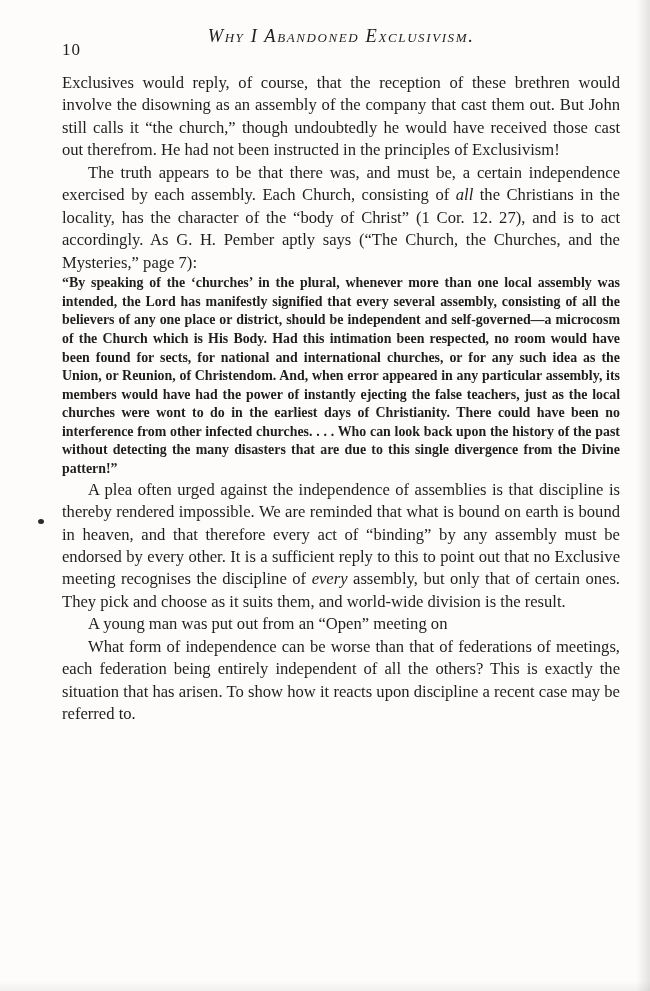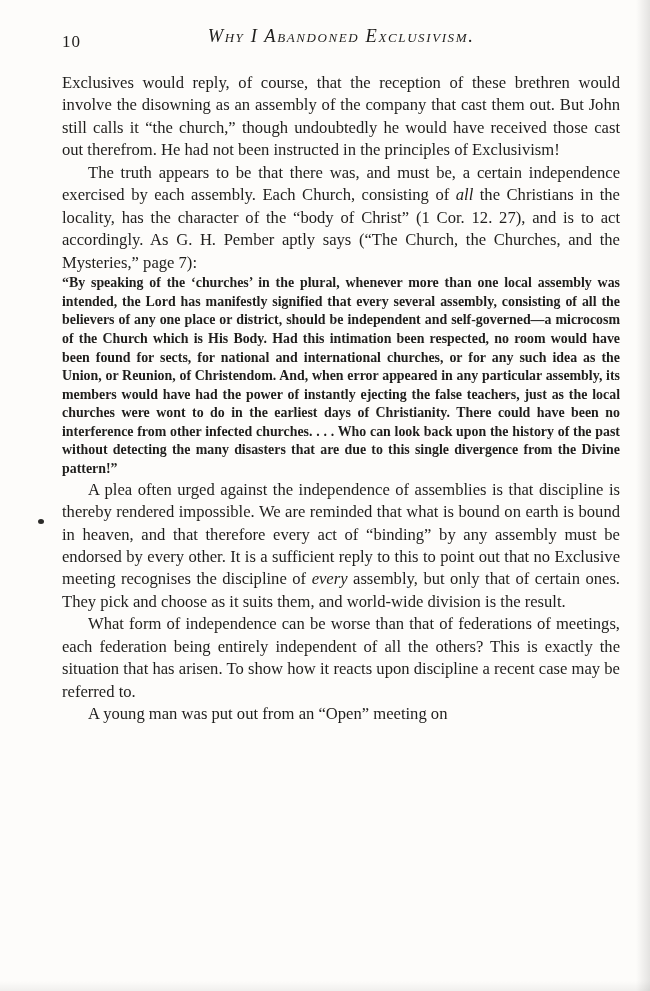--- a/index.html
+++ b/index.html
@@ -36,21 +36,21 @@
   }
 
   .running-header {
     position: relative;
     margin: 26px 30px 0 62px;
     height: 26px;
   }
   .page-number {
     position: absolute;
     left: 0;
-    top: 6px;
+    top: 14px;
     font-size: 17px;
     letter-spacing: 1px;
   }
   .running-title {
     text-align: center;
     font-variant: small-caps;
     font-size: 18.5px;
     letter-spacing: 1.6px;
     white-space: nowrap;
     font-style: italic;
@@ -103,21 +103,21 @@
   <div class="body-text">
 
     <p>Exclusives would reply, of course, that the reception of these brethren would involve the disowning as an assembly of the company that cast them out.  But John still calls it “the church,” though undoubtedly he would have received those cast out therefrom.  He had not been instructed in the principles of Exclusivism!</p>
 
     <p class="indent"><span>The truth appears to be that there was, and must be, a certain independence exercised by each assembly.  Each Church, consisting of </span><em>all</em><span> the Christians in the locality, has the character of the “body of Christ” (1 Cor. 12. 27), and is to act accordingly.  As G. H. Pember aptly says (“The Church, the Churches, and the Mysteries,” page 7):</span></p>
 
     <p class="block-quote">“By speaking of the ‘churches’ in the plural, whenever more than one local assembly was intended, the Lord has manifestly signified that every several assembly, consisting of all the believers of any one place or district, should be independent and self-governed—a microcosm of the Church which is His Body.  Had this intimation been respected, no room would have been found for sects, for national and international churches, or for any such idea as the Union, or Reunion, of Christendom.  And, when error appeared in any particular assembly, its members would have had the power of instantly ejecting the false teachers, just as the local churches were wont to do in the earliest days of Christianity.  There could have been no interference from other infected churches. . . . Who can look back upon the history of the past without detecting the many disasters that are due to this single divergence from the Divine pattern!”</p>
 
     <p class="indent"><span>A plea often urged against the independence of assemblies is that discipline is thereby rendered impossible.  We are reminded that what is bound on earth is bound in heaven, and that therefore every act of “binding” by any assembly must be endorsed by every other.  It is a sufficient reply to this to point out that no Exclusive meeting recognises the discipline of </span><em>every</em><span> assembly, but only that of certain ones.  They pick and choose as it suits them, and world-wide division is the result.</span></p>
 
+    <p class="indent">A young man was put out from an “Open” meeting on</p>
+
     <p class="indent">What form of independence can be worse than that of federations of meetings, each federation being entirely independent of all the others?  This is exactly the situation that has arisen.  To show how it reacts upon discipline a recent case may be referred to.</p>
-
-    <p class="indent">A young man was put out from an “Open” meeting on</p>
 
   </div>
 
   <div class="ink-dot"></div>
 
 </div>
 
 </body></html>

